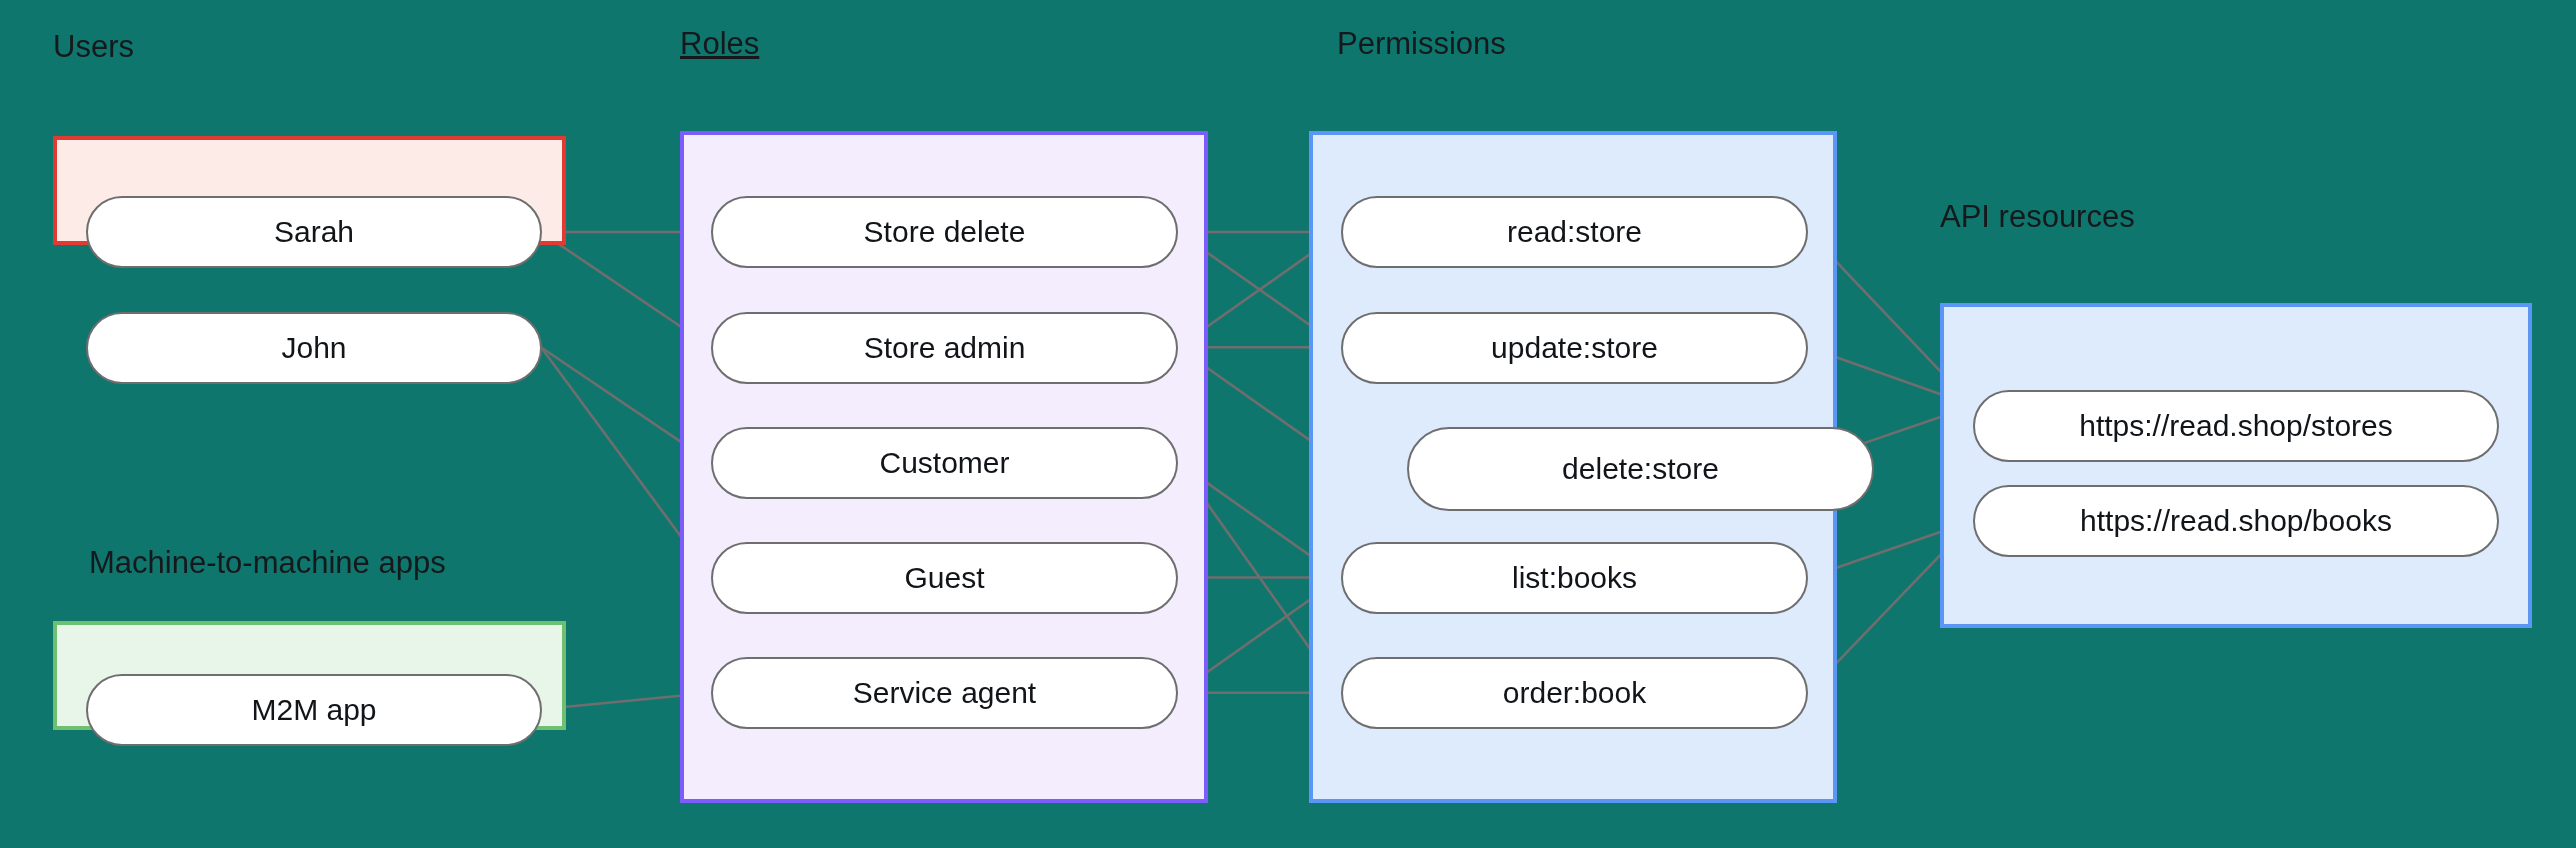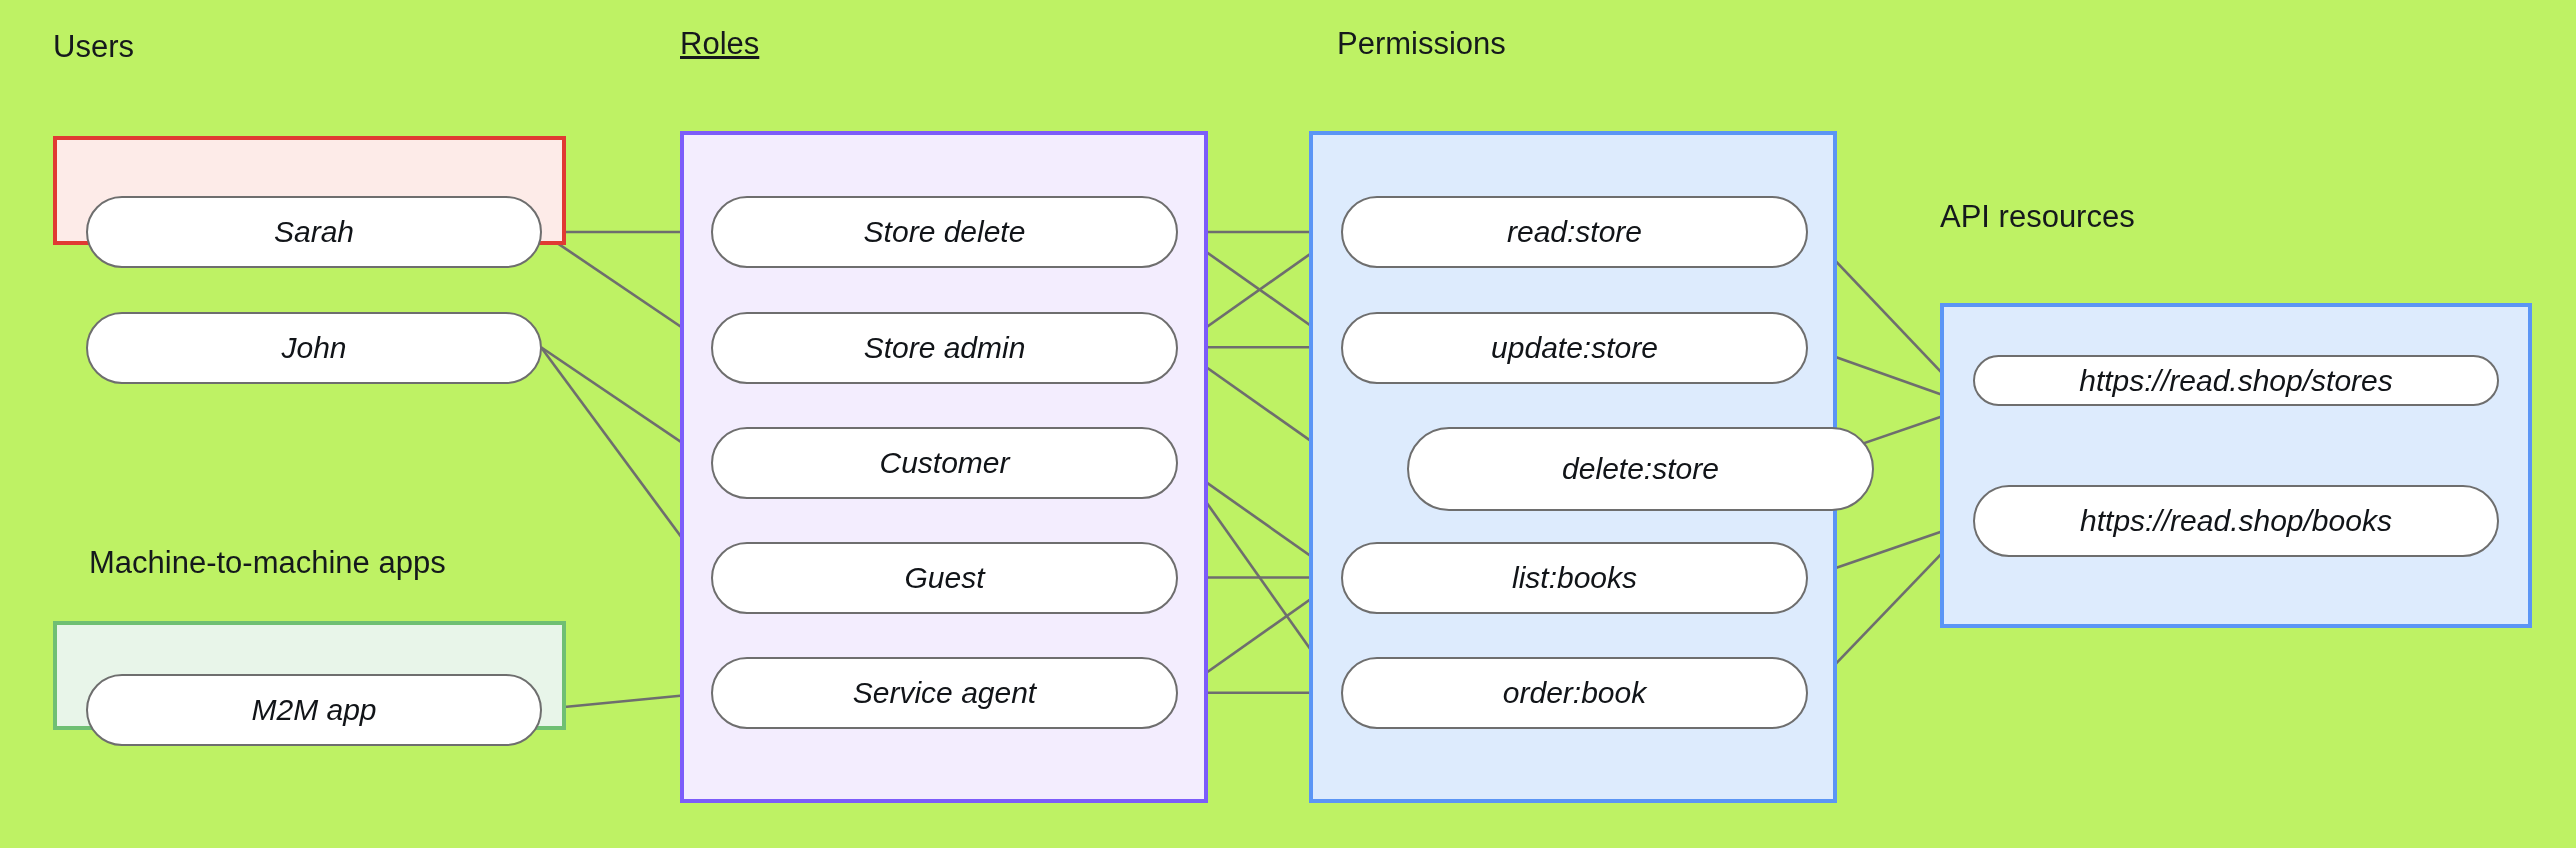--- a/index.html
+++ b/index.html
@@ -5,21 +5,21 @@
 <style>
   html, body {
     margin: 0;
     padding: 0;
     background: #F4F7F7;
   }
   #canvas {
     position: relative;
     width: 2576px;
     height: 848px;
-    background: #bef264;
+    background: #0f766e;
     font-family: "Liberation Sans", sans-serif;
     overflow: hidden;
   }
   #edges {
     position: absolute;
     left: 0;
     top: 0;
     width: 2576px;
     height: 848px;
     pointer-events: none;
@@ -52,21 +52,20 @@
     border: 2.6px solid #6E6E6E;
     border-radius: 872px;
     display: flex;
     align-items: center;
     justify-content: center;
     font-size: 30px;
     color: #111418;
     z-index: 4;
     font-family: "Liberation Sans", sans-serif;
     white-space: nowrap;
-    font-style: italic;
   }
   .edge-line { stroke: #6E6E6E; stroke-width: 3; fill: none; }
   .edge-dot  { fill: #8A8A8A; }
 </style>
 </head>
 <body>
 
 <div id="canvas">
   <svg id="edges" viewBox="0 0 2952 972" preserveAspectRatio="none">
       <line x1="620" y1="266" x2="815" y2="266" class="edge-line"></line>
@@ -119,17 +118,17 @@
       <div class="node" style="left: 711px; top: 196px; width: 467px; height: 72px;">Store delete</div>
       <div class="node" style="left: 711px; top: 312px; width: 467px; height: 72px;">Store admin</div>
       <div class="node" style="left: 711px; top: 427px; width: 467px; height: 72px;">Customer</div>
       <div class="node" style="left: 711px; top: 542px; width: 467px; height: 72px;">Guest</div>
       <div class="node" style="left: 711px; top: 657px; width: 467px; height: 72px;">Service agent</div>
       <div class="node" style="left: 1341px; top: 196px; width: 467px; height: 72px;">read:store</div>
       <div class="node" style="left: 1341px; top: 312px; width: 467px; height: 72px;">update:store</div>
       <div class="node" style="left: 1407px; top: 427px; width: 467px; height: 84px;">delete:store</div>
       <div class="node" style="left: 1341px; top: 542px; width: 467px; height: 72px;">list:books</div>
       <div class="node" style="left: 1341px; top: 657px; width: 467px; height: 72px;">order:book</div>
-      <div class="node" style="left: 1973px; top: 355px; width: 526px; height: 51px;">https://read.shop/stores</div>
+      <div class="node" style="left: 1973px; top: 390px; width: 526px; height: 72px;">https://read.shop/stores</div>
       <div class="node" style="left: 1973px; top: 485px; width: 526px; height: 72px;">https://read.shop/books</div>
     </div>
 </div>
 
 
 </body></html>

